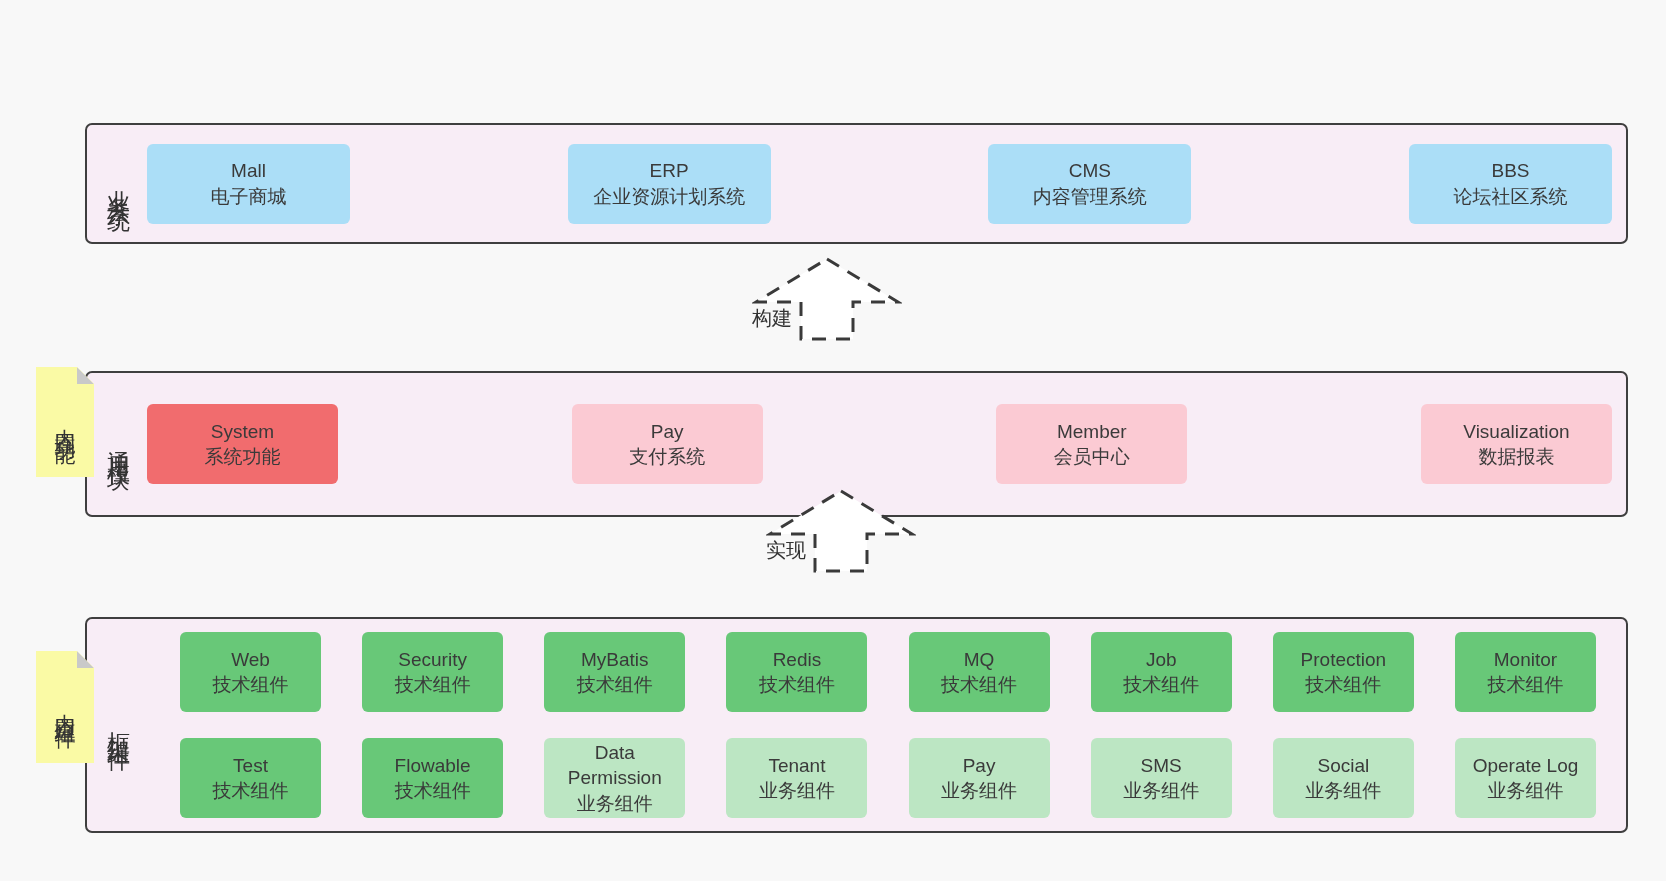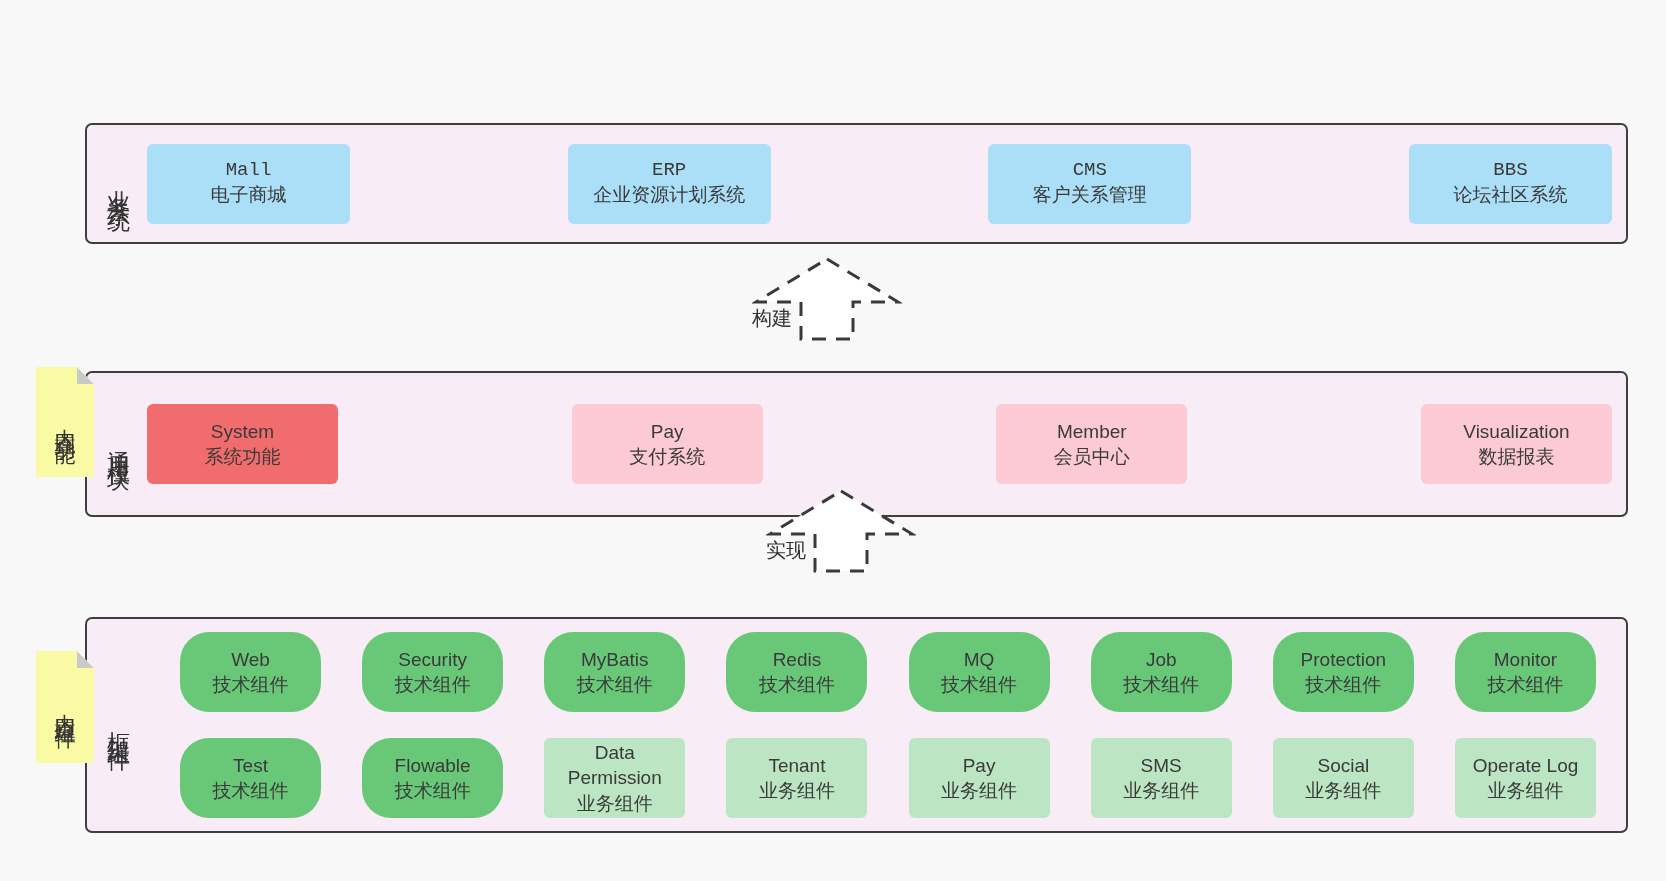--- a/index.html
+++ b/index.html
@@ -31,28 +31,28 @@
   }
   .rows { flex:1; display:flex; flex-direction:column; gap:26px; }
   .rows .boxes { padding:0 30px 0 45px; }
 
   .box {
     height:80px; border-radius:6px; box-sizing:border-box;
     display:flex; flex-direction:column; justify-content:center; align-items:center;
     text-align:center; font-size:19px; line-height:1.32; color:#3a3a3a;
     padding:2px 6px;
   }
-  #layer-business .box { width:203px;font-family:Liberation Mono, monospace; }
+  #layer-business .box { width:203px; }
   #layer-modules  .box { width:191px; }
   #layer-components .box { width:141px; padding:2px 10px; }
 
   .box.blue       { background:var(--blue); }
   .box.red        { background:var(--red); }
   .box.pink       { background:var(--pink); }
-  .box.green      { background:var(--green);border-radius:29px; }
+  .box.green      { background:var(--green); }
   .box.lightgreen { background:var(--lightgreen); }
 
   .arrow { position:absolute; width:150px; height:88px; }
   #arrow-build { left:752px; top:255px; }
   #arrow-impl  { left:766px; top:487px; }
   .arrow svg { display:block; }
   .arrow-label {
     position:absolute; left:0; right:0; top:50px;
     font-size:20px; color:#333;
   }
@@ -84,21 +84,21 @@
       <div class="box blue">
         <div class="box-title">Mall</div>
         <div class="box-sub">电子商城</div>
       </div>
       <div class="box blue">
         <div class="box-title">ERP</div>
         <div class="box-sub">企业资源计划系统</div>
       </div>
       <div class="box blue">
         <div class="box-title">CMS</div>
-        <div class="box-sub">客户关系管理</div>
+        <div class="box-sub">内容管理系统</div>
       </div>
       <div class="box blue">
         <div class="box-title">BBS</div>
         <div class="box-sub">论坛社区系统</div>
       </div>
     </div>
 </div>
 
 <div class="arrow" id="arrow-build">
   <svg width="150" height="88" viewBox="0 0 150 88">

